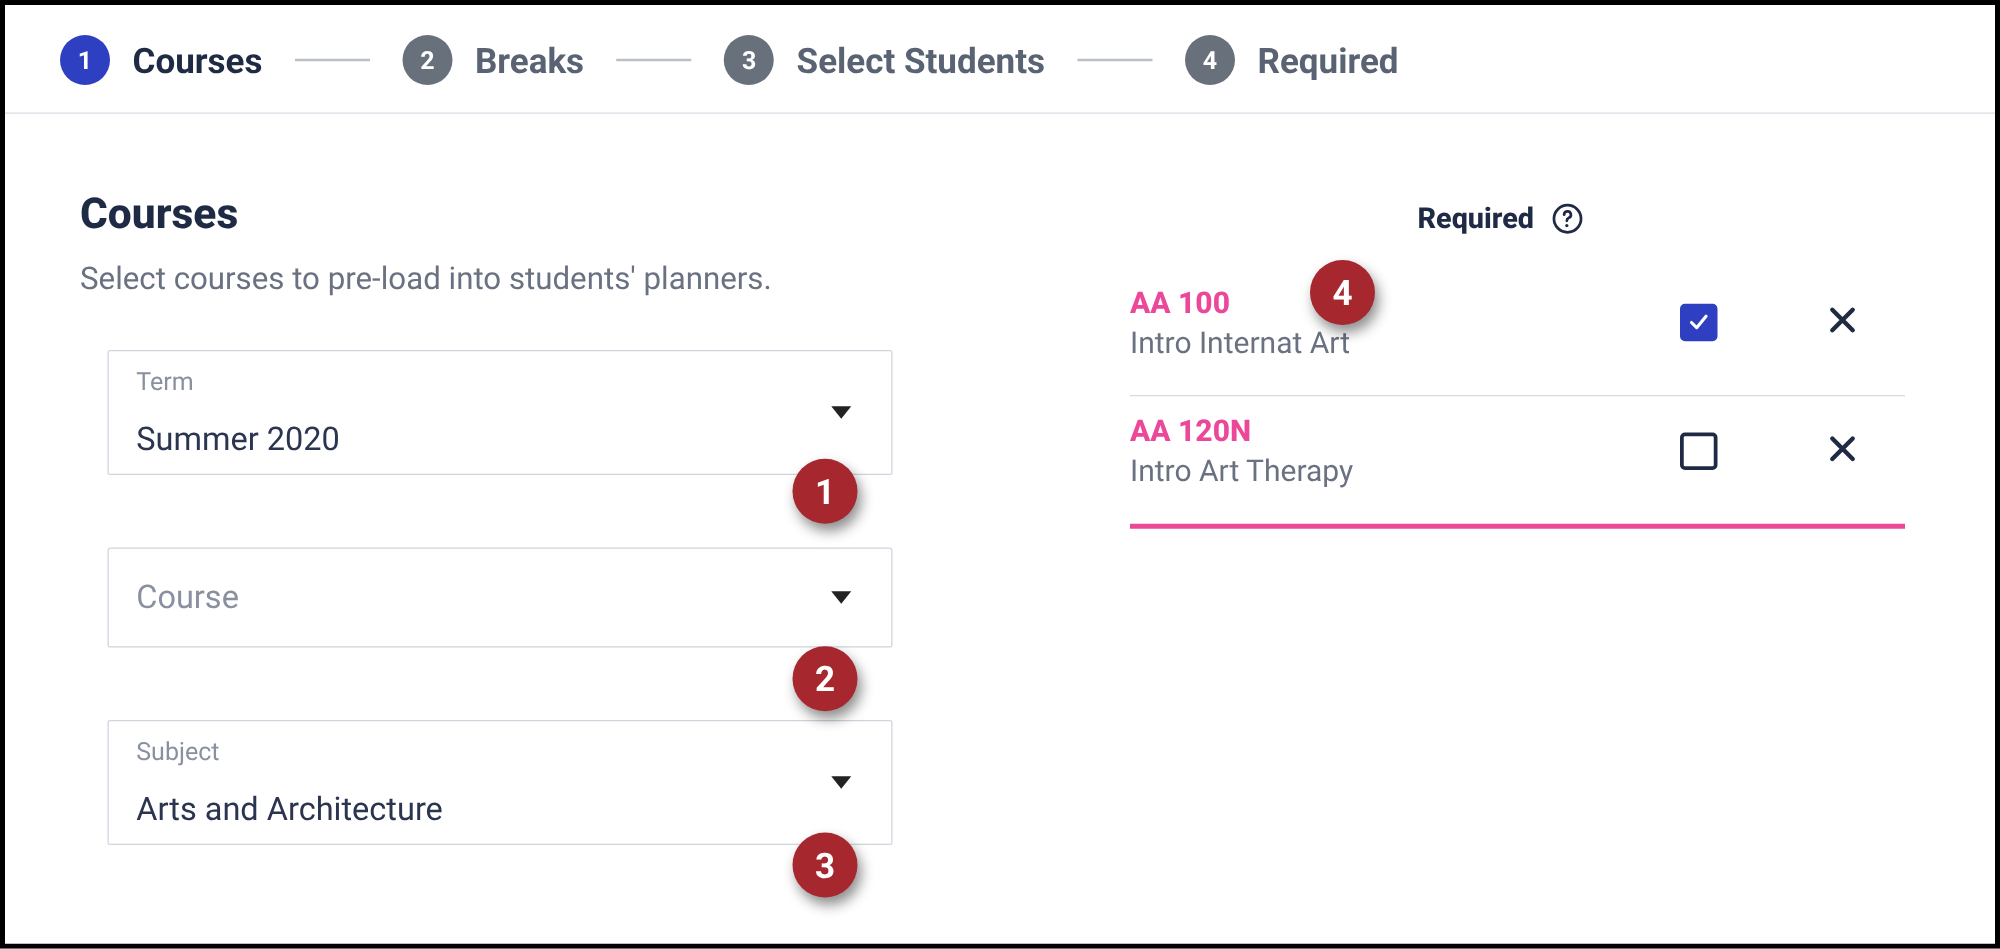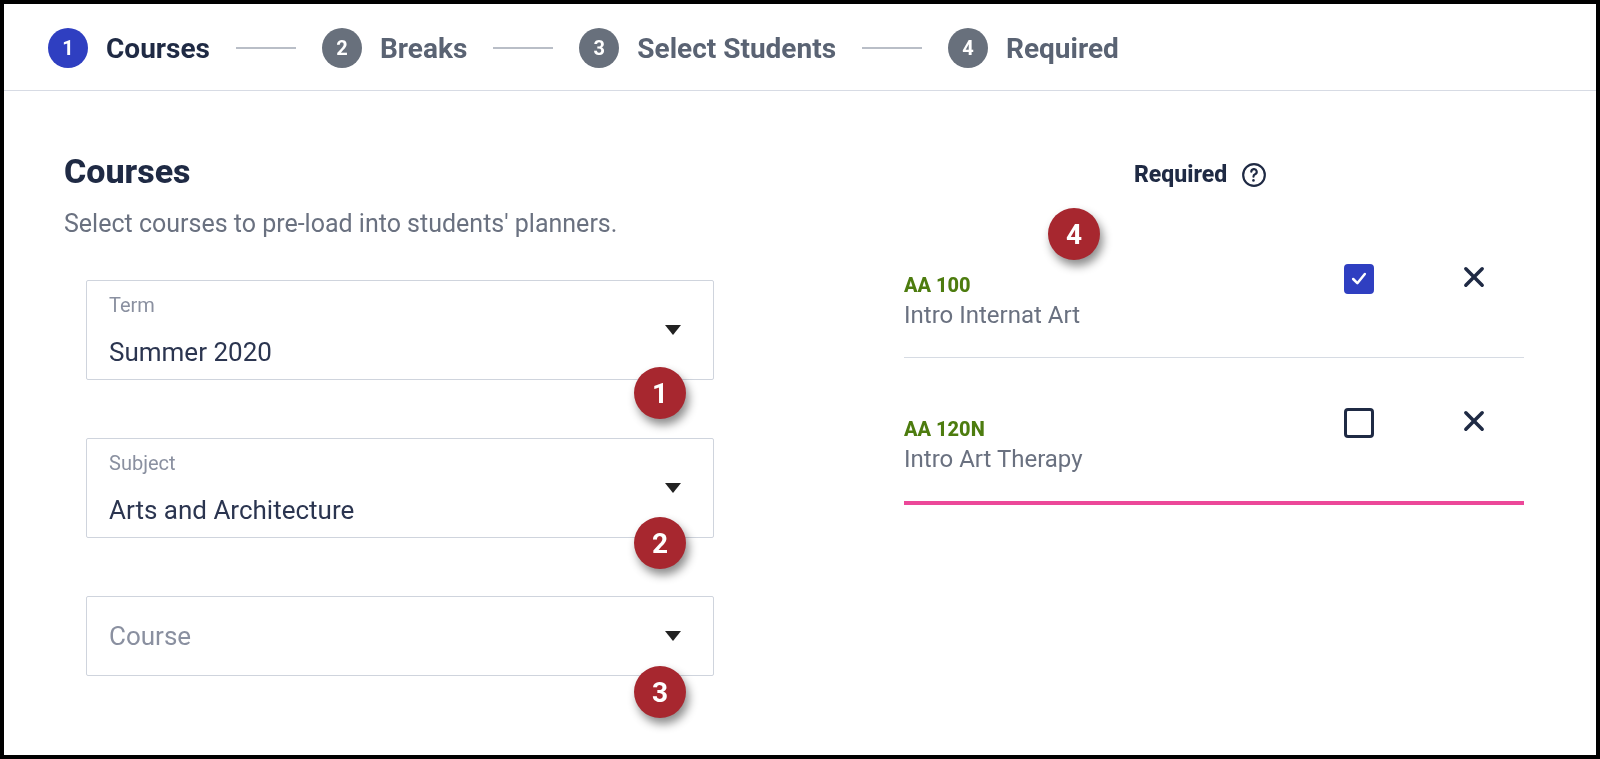--- a/index.html
+++ b/index.html
@@ -146,24 +146,23 @@
 
   .row {
     display: grid;
     grid-template-columns: 1fr 130px 100px;
     align-items: center;
     padding: 14px 0 28px 0;
     border-bottom: 1px solid #d6dbe3;
   }
   .row:last-child { border-bottom: 4px solid #ec4899; }
   .course-code {
-    font-size: 20px;
+    font-size: 24px;
     font-weight: 800;
-    color: #4d7c0f;
-    margin-top: 45px;
+    color: #ec4899;
   }
   .course-name {
     font-size: 24px;
     color: #6a7180;
     margin-top: 4px;
   }
   .cb {
     width: 30px; height: 30px;
     border: 3px solid #1f2a44;
     border-radius: 4px;
@@ -221,28 +220,28 @@
     <div class="left">
       <h1 class="section-title">Courses</h1>
       <p class="section-sub">Select courses to pre-load into students' planners.</p>
 
       <div class="dd">
         <span class="dd-label">Term</span>
         <div class="dd-value">Summer 2020</div>
         <span class="caret"></span>
       </div>
 
+      <div class="dd single">
+        <span class="dd-value" style="color:#8a90a0">Course</span>
+        <span class="caret"></span>
+      </div>
+
       <div class="dd">
         <span class="dd-label">Subject</span>
         <div class="dd-value">Arts and Architecture</div>
-        <span class="caret"></span>
-      </div>
-
-      <div class="dd single">
-        <span class="dd-value" style="color:#8a90a0">Course</span>
         <span class="caret"></span>
       </div>
     </div>
 
     <div class="right">
       <div class="req-head">
         <span class="req-title">Required</span>
         <span class="help-icon">
           <svg viewBox="0 0 24 24" fill="none" stroke="#1f2a44" stroke-width="2">
             <circle cx="12" cy="12" r="10"></circle>

